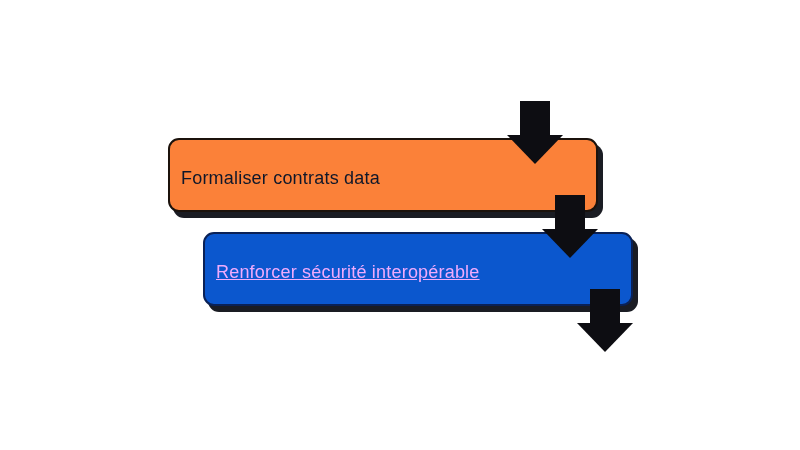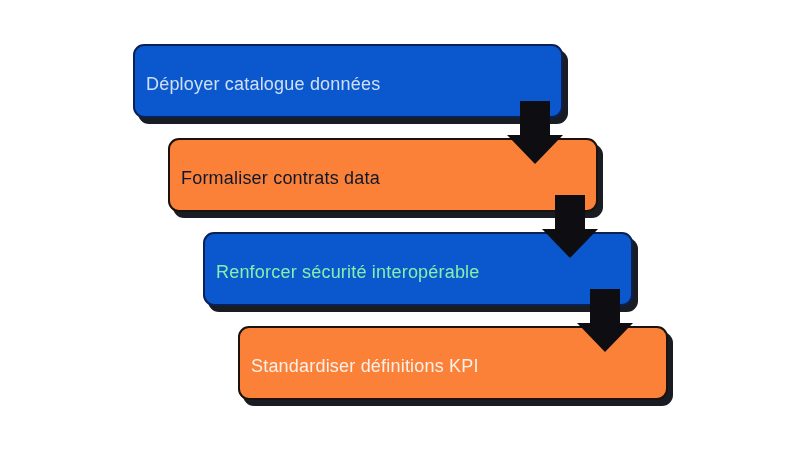--- a/index.html
+++ b/index.html
@@ -60,35 +60,29 @@
     border-left: 28px solid transparent;
     border-right: 28px solid transparent;
     border-top: 29px solid var(--arrow-color, #0d0d12);
   }
 </style>
 </head>
 <body style="background: rgb(255, 255, 255);">
 
 <div class="stage">
 
-  <div class="step s0" style="background: rgb(11, 87, 206); border-color: rgb(10, 33, 86); color: rgb(207, 224, 245);">
-    <span class="label">Déployer catalogue données</span>
-  </div>
 
   <div class="step s1" style="background: rgb(251, 129, 57); border-color: rgb(27, 18, 12); color: #0f172a;">
     <span class="label">Formaliser contrats data</span>
   </div>
 
-  <div class="step s2" style="background: rgb(11, 87, 206); border-color: rgb(10, 33, 86); color: #86efac;">
+  <div class="step s2" style="background: rgb(11, 87, 206); border-color: rgb(10, 33, 86); color: #f0abfc; text-decoration: underline;">
     <span class="label">Renforcer sécurité interopérable</span>
   </div>
 
-  <div class="step s3" style="background: rgb(251, 129, 57); border-color: rgb(27, 18, 12); color: rgb(249, 240, 232);">
-    <span class="label">Standardiser définitions KPI</span>
-  </div>
 
   <div class="arrow a0">
     <div class="stem"></div>
     <div class="head"></div>
   </div>
 
   <div class="arrow a1">
     <div class="stem"></div>
     <div class="head"></div>
   </div>

